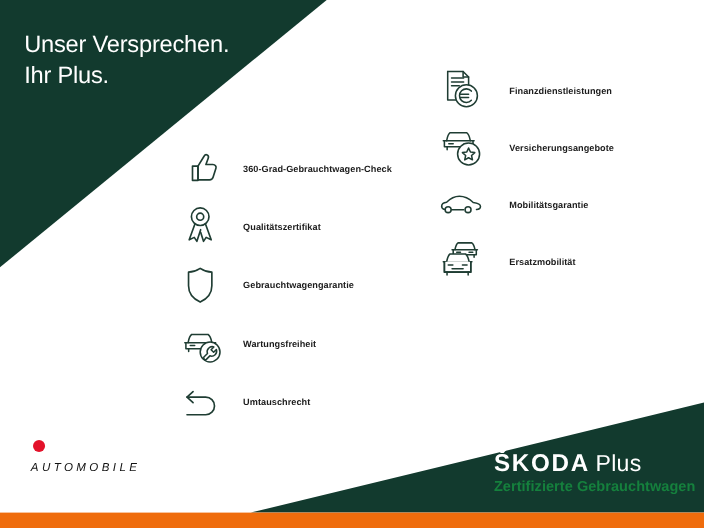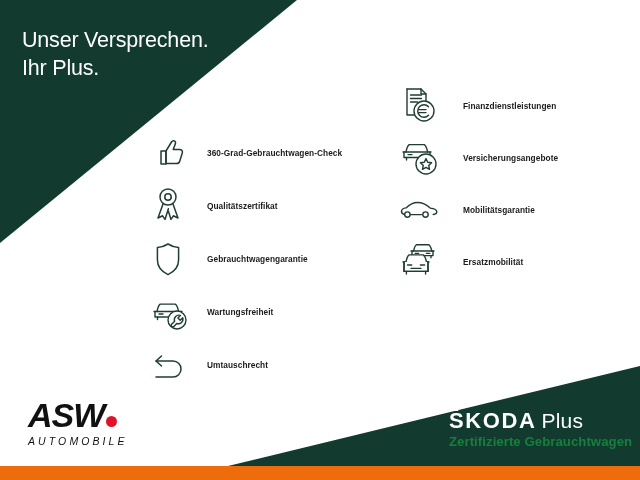--- a/index.html
+++ b/index.html
@@ -27,22 +27,22 @@
     font-size: 21.5px;
     font-weight: 400;
     line-height: 1.32;
     letter-spacing: -0.2px;
     white-space: nowrap;
   }
   .headline .l2 { display: block; }
 
   
   .col { position: absolute; }
-  .col-left  { left: 148px; top: 126px; }
-  .col-right { left: 398px; top: 80px; }
+  .col-left  { left: 162px; top: 126px; }
+  .col-right { left: 398px; top: 56px; }
 
   .feature {
     position: relative;
     display: flex;
     align-items: center;
     height: 52px;
     margin-bottom: 3px;
   }
   .feature .ico {
     width: 56px;
@@ -276,21 +276,21 @@
           <path d="M13 28.4 h10"></path>
         </svg>
       </span>
       <span class="flabel">Ersatzmobilität</span>
     </div>
 
   </div>
 
   <div class="asw">
     <div>
-      <span class="asw-word">ASW</span><span class="asw-dot"></span>
+      <span class="asw-dot"></span>
     </div>
     <div class="asw-sub">AUTOMOBILE</div>
   </div>
 
   <div class="skoda">
     <div class="skoda-row1">
       <span class="skoda-mark">ŠKODA</span><span class="skoda-plus">Plus</span>
     </div>
     <div class="skoda-sub">Zertifizierte Gebrauchtwagen</div>
   </div>

